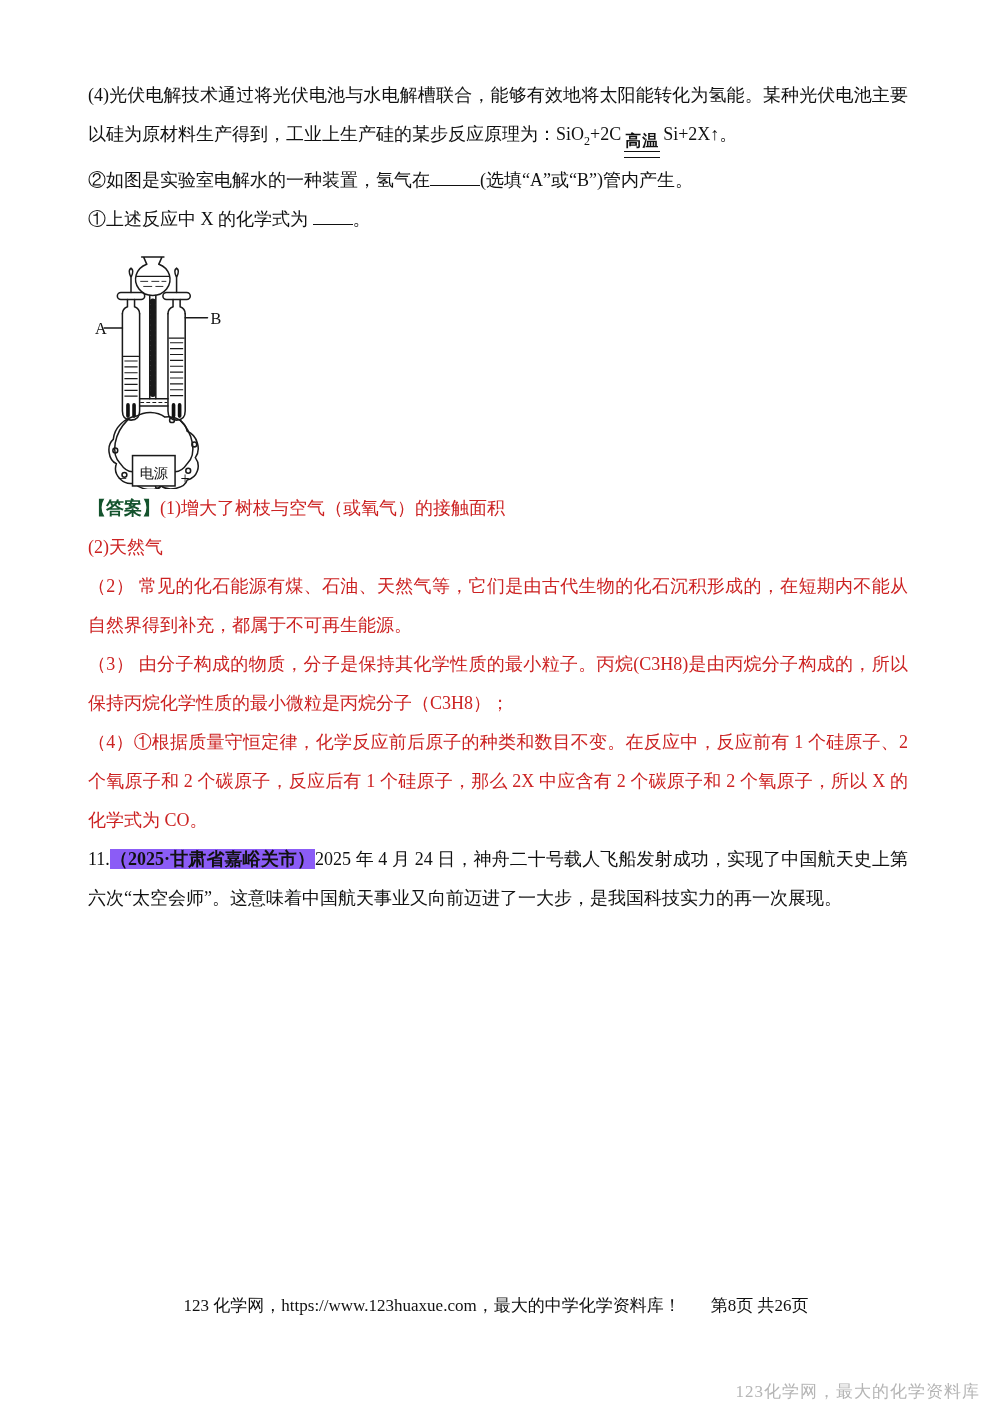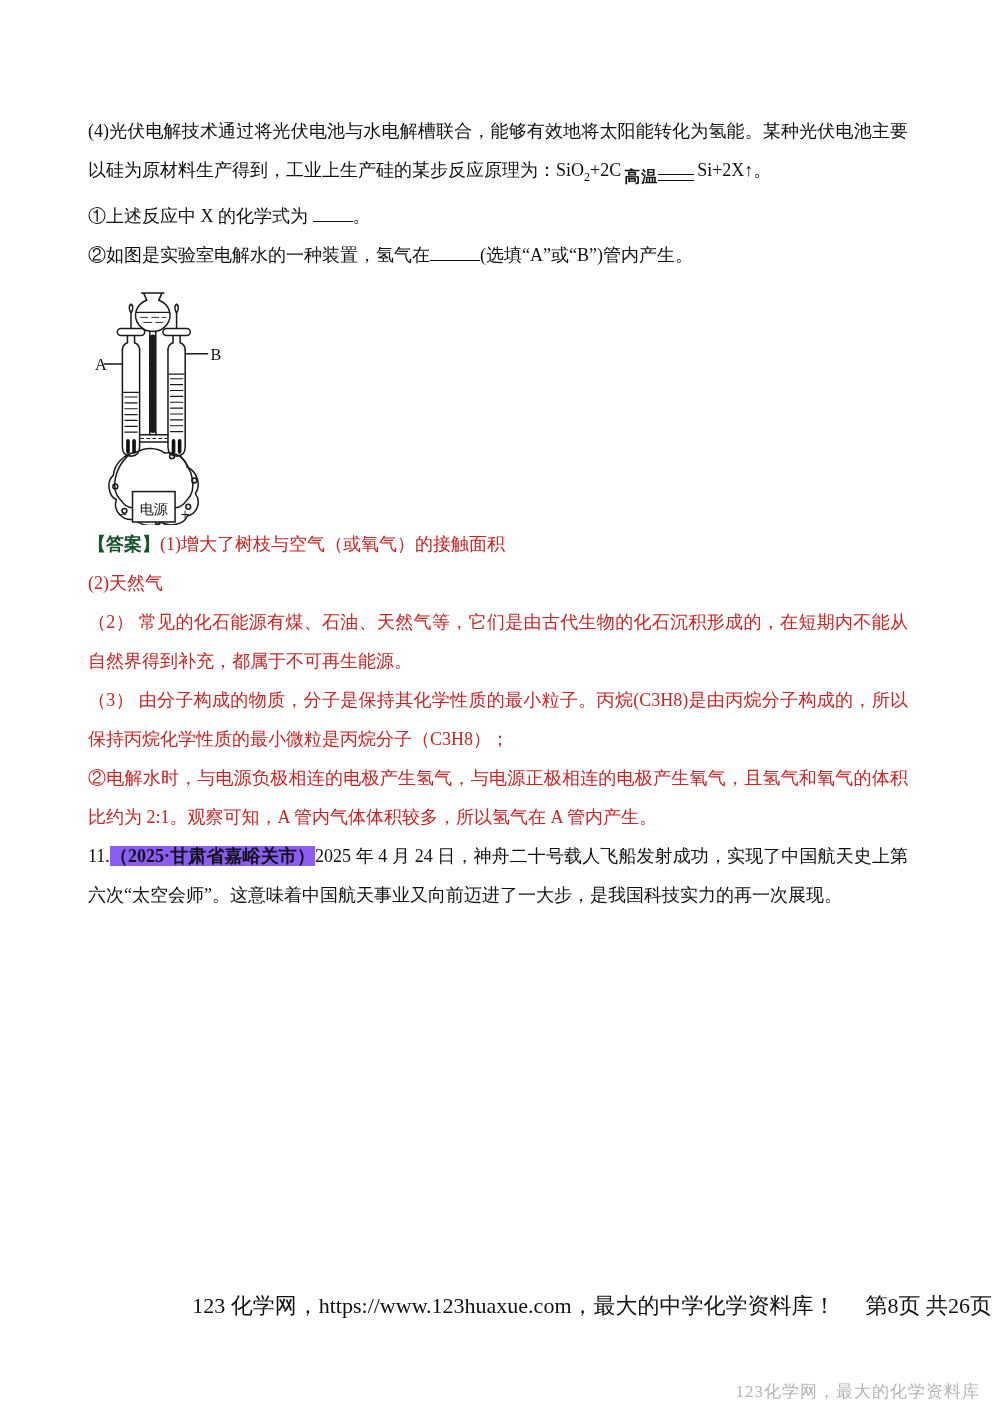--- a/index.html
+++ b/index.html
@@ -1,68 +1,68 @@
 <!DOCTYPE html>
 <html><head>
 <meta charset="utf-8">
 <style>
   html,body{margin:0;padding:0;background:#e9e9e9;}
   .page{
     width:992px;height:1403px;position:relative;overflow:hidden;background:#ffffff;
     font-family:"Liberation Serif","DejaVu Serif",serif;
     color:#111;font-size:18px;line-height:39px;
   }
-  .content{padding:112px 84px 0 88px;}
+  .content{padding:76px 84px 0 88px;}
   p.para{margin:0;text-align:justify;}
   .mt12{margin-top:12px;}
   .mt4{margin-top:4px;}
   .red{color:#cc2222;}
   .red-label{color:#14532d;font-weight:bold;}
   .hl{background:#8b5cf6;font-weight:bold;}
   .blank{display:inline-block;border-bottom:1px solid #111;height:0.9em;vertical-align:baseline;}
   .blank-sm{width:40px;}
   .blank-md{width:50px;}
   .blank-lg{width:84px;}
   
   .equation{white-space:nowrap;}
-  .cond-stack{display:inline-flex;flex-direction:row;align-items:center;vertical-align:-6px;margin:0 3px;line-height:1;}
+  .cond-stack{display:inline-flex;flex-direction:column;align-items:center;vertical-align:-6px;margin:0 3px;line-height:1;}
   .cond-text{font-weight:bold;font-size:16px;line-height:1.15;letter-spacing:1px;}
   .cond-line{width:36px;height:5px;border-top:1.6px solid #111;border-bottom:1.6px solid #111;margin-top:1px;}
   sub{font-size:12px;}
   
   .gap1{display:inline-block;width:46px;}
   .gap2{display:inline-block;width:50px;}
   
   .apparatus{display:block;margin:12px 0 0 6px;}
   
   .footer{
-    position:absolute;left:0;right:0;top:1292px;text-align:right;
-    font-size:22px;color:#111;line-height:28px;
+    position:absolute;left:0;right:0;top:1292px;text-align:center;
+    font-size:17px;color:#111;line-height:28px;
   }
   .footer-page{margin-left:30px;}
   .watermark{
     position:absolute;right:12px;top:1372px;
     font-size:17px;color:#b5b5b5;letter-spacing:1px;
     font-family:"Liberation Serif","DejaVu Serif",serif;
   }
 </style>
 </head>
 <body>
 
 <div class="page">
   <div class="content">
 
     <p class="para"><span>(4)光伏电解技术通过将光伏电池与水电解槽联合，能够有效地将太阳能转化为氢能。某种光伏电池主要以硅为原材料生产得到，工业上生产硅的某步反应原理为：</span><span class="equation"><span>SiO</span><sub>2</sub><span>+2C</span><span class="cond-stack">
             <span class="cond-text">高温</span>
             <span class="cond-line"></span>
           </span><span>Si+2X↑</span></span><span>。</span></p>
 
+    <p class="para"><span>②如图是实验室电解水的一种装置，氢气在</span><span class="blank blank-md"></span><span>(选填“A”或“B”)管内产生。</span></p>
+
     <p class="para mt12"><span>①上述反应中 X 的化学式为</span> <span class="blank blank-sm"></span><span>。</span></p>
-
-    <p class="para"><span>②如图是实验室电解水的一种装置，氢气在</span><span class="blank blank-md"></span><span>(选填“A”或“B”)管内产生。</span></p>
 
     <svg class="apparatus" viewBox="0 0 150 235" width="152" height="238">
       <g stroke="#1a1a1a" stroke-width="1.5" fill="none" stroke-linecap="round">
 
         <path d="M47,6 H69 M49,6 L52,13 M67,6 L64,13"></path>
         <path d="M52,13 A17,16 0 1 0 64,13"></path>
         <path d="M42,25 H74" stroke-width="1.1"></path>
         <path d="M46,30 h7 M57,30 h7 M67,30 h4 M49,35 h8 M61,35 h7" stroke-width="0.9"></path>
 
         <path d="M55,44 V146 M61,44 V146"></path>
@@ -109,21 +109,21 @@
       <text x="59" y="224" font-size="14" fill="#111" text-anchor="middle">电源</text>
       <text x="28" y="230" font-size="16" fill="#111" text-anchor="middle">−</text>
       <text x="90" y="230" font-size="16" fill="#111" text-anchor="middle">+</text>
     </svg>
 
     <p class="para red mt4"><span class="red-label">【答案】</span><span>(1)增大了树枝与空气（或氧气）的接触面积</span></p>
     <p class="para red mt4"><span>(2)天然气</span></p>
 
     <p class="para red"><span>（2） 常见的化石能源有煤、石油、天然气等，它们是由古代生物的化石沉积形成的，在短期内不能从自然界得到补充，都属于不可再生能源。</span></p>
     <p class="para red"><span>（3） 由分子构成的物质，分子是保持其化学性质的最小粒子。丙烷(C3H8)是由丙烷分子构成的，所以保持丙烷化学性质的最小微粒是丙烷分子（C3H8）；</span></p>
-    <p class="para red"><span>②电解水时，与电源负极相连的电极产生氢气，与电源正极相连的电极产生氧气，且氢气和氧气的体积比约为 2:1。观察可知，A 管内气体体积较多，所以氢气在 A 管内产生。</span></p>
+    <p class="para red"><span>（4）①根据质量守恒定律，化学反应前后原子的种类和数目不变。在反应中，反应前有 1 个硅原子、2 个氧原子和 2 个碳原子，反应后有 1 个硅原子，那么 2X 中应含有 2 个碳原子和 2 个氧原子，所以 X 的化学式为 CO。</span></p>
 
     <p class="para"><span>11.</span><span class="hl">（2025·甘肃省嘉峪关市）</span><span>2025 年 4 月 24 日，神舟二十号载人飞船发射成功，实现了中国航天史上第六次“太空会师”。这意味着中国航天事业又向前迈进了一大步，是我国科技实力的再一次展现。</span></p>
 
 
   </div>
 
   <div class="footer"><span>123 化学网，https://www.123huaxue.com，最大的中学化学资料库！</span><span class="footer-page">第8页  共26页</span></div>
 
   <div class="watermark">123化学网，最大的化学资料库</div>
 </div>

